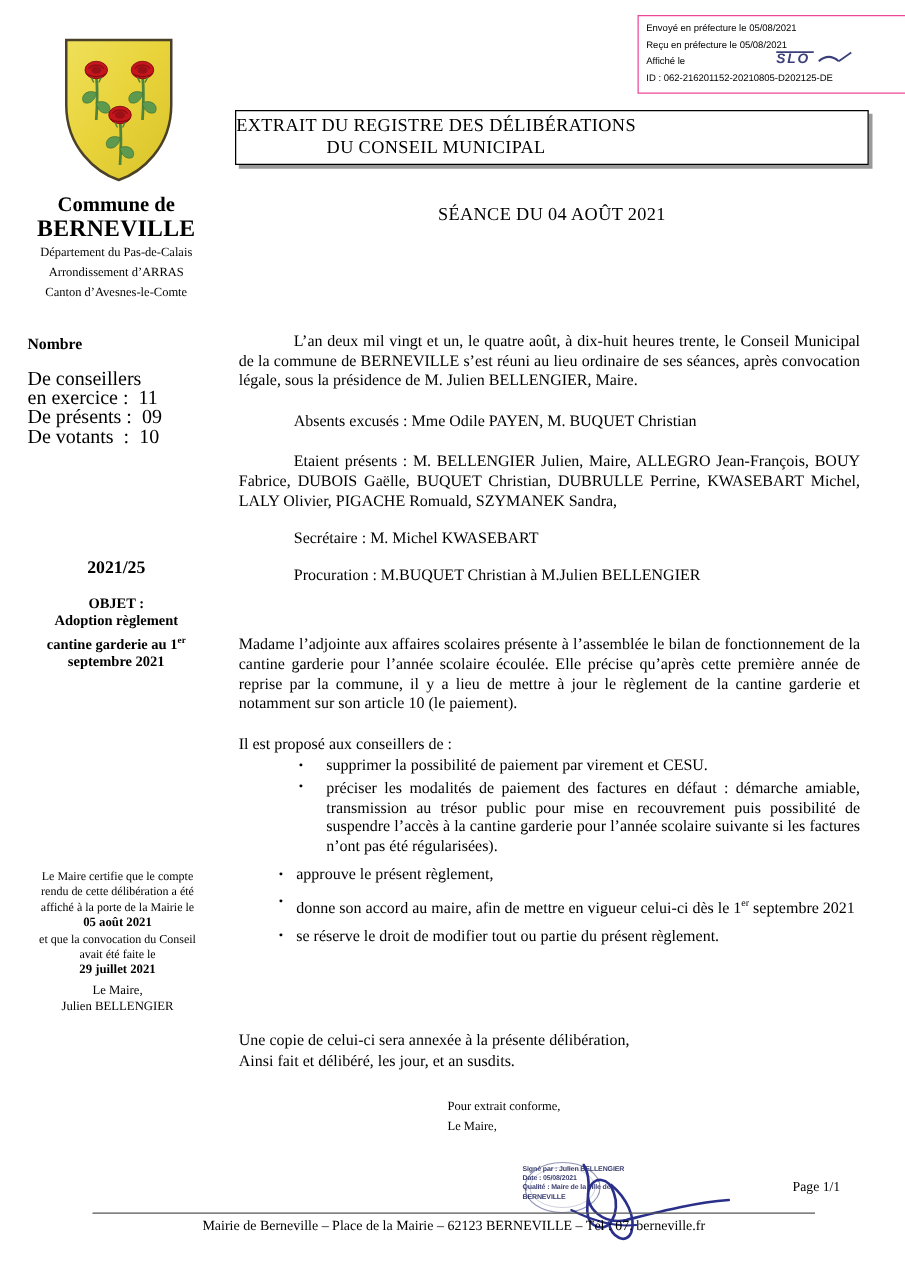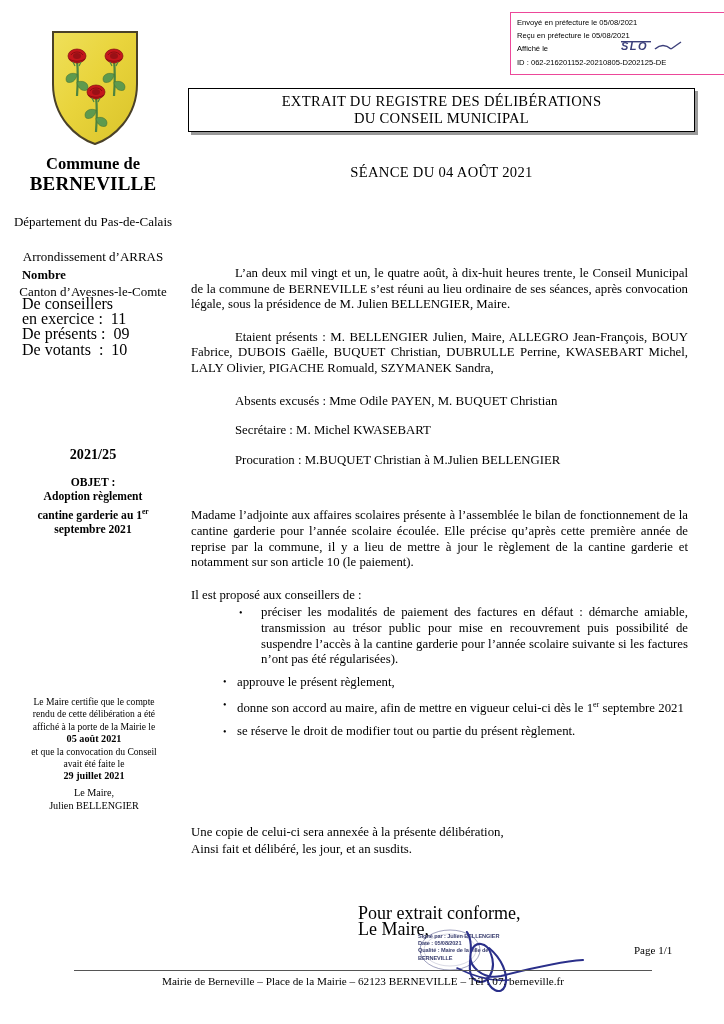--- a/index.html
+++ b/index.html
@@ -71,23 +71,22 @@
     font-weight: bold;
     line-height: 19px;
   }
   .commune-l2 {
     font-size: 19px;
     font-weight: bold;
     line-height: 22px;
     letter-spacing: 0.2px;
   }
   .commune-sub {
-    font-size: 13px;
+    font-size: 10px;
     line-height: 16px;
-    margin-top: 19px;
   }
 
   #nombre-block {
     position: absolute;
     left: 0;
     top: 268px;
     width: 160px;
     text-align: left;
     padding-left: 22px;
     box-sizing: border-box;
@@ -150,21 +149,20 @@
     left: 188px;
     top: 88px;
     width: 507px;
     height: 44px;
     border: 1.6px solid #000;
     box-sizing: border-box;
     background: #fff;
     box-shadow: 3px 3px 0 0 #9a9a9a;
     display: flex;
     align-items: center;
-    justify-content: center;
     text-align: center;
   }
   #title-box .tline {
     font-size: 14.6px;
     line-height: 17.5px;
     letter-spacing: 0.3px;
   }
 
   
   #seance {
@@ -239,23 +237,22 @@
     left: 191px;
     top: 824px;
     width: 497px;
     font-size: 12.8px;
     line-height: 17px;
   }
   #pour-extrait {
     position: absolute;
     left: 358px;
     top: 878px;
-    font-size: 18px;
+    font-size: 10px;
     line-height: 15.6px;
-    margin-top: 28px;
   }
 
   
   #digital-sig {
     position: absolute;
     left: 418px;
     top: 933px;
     width: 124px;
     font-family: "Liberation Sans", sans-serif;
     font-size: 5.6px;
@@ -397,33 +394,34 @@
       <div class="tline">DU CONSEIL MUNICIPAL</div>
     </div>
   </div>
 
   <div id="seance">SÉANCE DU 04 AOÛT 2021</div>
 
   <div id="body">
 
     <p class="indent">L’an deux mil vingt et un, le quatre août, à dix-huit heures trente, le Conseil Municipal de la commune de BERNEVILLE s’est réuni au lieu ordinaire de ses séances, après convocation légale, sous la présidence de M. Julien BELLENGIER, Maire.</p>
 
+    <p class="indent gap-md">Absents excusés : Mme Odile PAYEN, M. BUQUET Christian</p>
+
     <p class="indent gap-md">Etaient présents : M. BELLENGIER Julien, Maire, ALLEGRO Jean-François, BOUY Fabrice, DUBOIS Gaëlle, BUQUET Christian, DUBRULLE Perrine, KWASEBART Michel, LALY Olivier, PIGACHE Romuald, SZYMANEK Sandra,</p>
 
-    <p class="indent gap-md">Absents excusés : Mme Odile PAYEN, M. BUQUET Christian</p>
-
     <p class="indent gap-sm">Secrétaire : M. Michel KWASEBART</p>
 
     <p class="indent gap-sm">Procuration : M.BUQUET Christian à M.Julien BELLENGIER</p>
 
     <p class="gap-lg" style="margin-top:40px !important;">Madame l’adjointe aux affaires scolaires présente à l’assemblée le bilan de fonctionnement de la cantine garderie pour l’année scolaire écoulée. Elle précise qu’après cette première année de reprise par la commune, il y a lieu de mettre à jour le règlement de la cantine garderie et notamment sur son article 10 (le paiement).</p>
 
     <p class="gap-md">Il est proposé aux conseillers de :</p>
 
     <ul class="blist">
+      <li>supprimer la possibilité de paiement par virement et CESU.</li>
       <li>préciser les modalités de paiement des factures en défaut : démarche amiable, transmission au trésor public pour mise en recouvrement puis possibilité de suspendre l’accès à la cantine garderie pour l’année scolaire suivante si les factures n’ont pas été régularisées).</li>
     </ul>
 
 
     <ul class="blist2">
       <li>approuve le présent règlement,</li>
       <li><span>donne son accord au maire, afin de mettre en vigueur celui-ci dès le 1</span><sup class="ord">er</sup><span> septembre 2021</span></li>
       <li>se réserve le droit de modifier tout ou partie du présent règlement.</li>
     </ul>
   </div>

